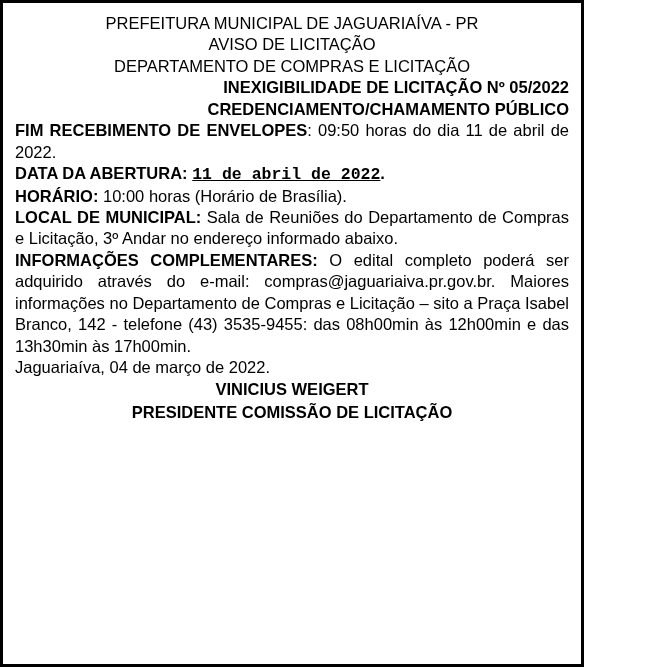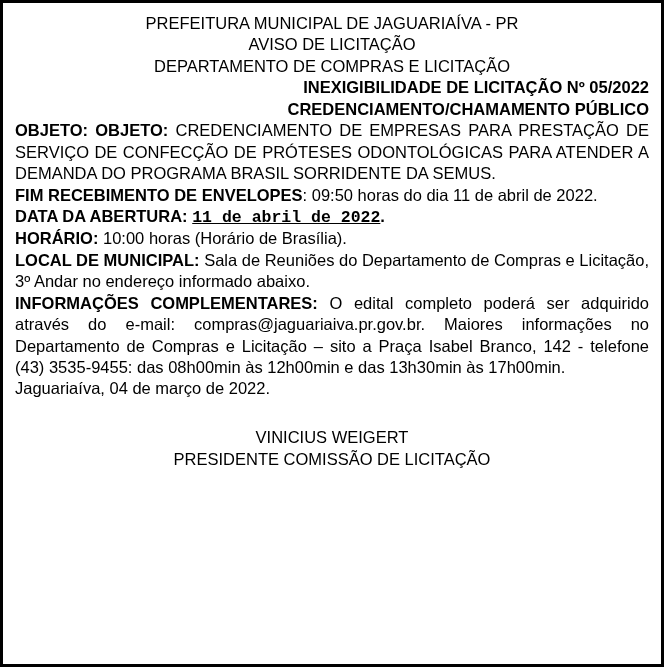--- a/index.html
+++ b/index.html
@@ -8,21 +8,21 @@
     background: #ffffff;
   }
   body {
     width: 664px;
     height: 667px;
     font-family: "Liberation Sans", sans-serif;
     color: #000000;
   }
   .notice {
     box-sizing: border-box;
-    width: 664px;
+    width: 584px;
     height: 667px;
     border: 3px solid #000000;
     padding: 10px 12px 8px 12px;
     font-size: 16.5px;
     line-height: 1.30;
     overflow: hidden;
   }
   .just {
     text-align: justify;
     text-justify: inter-word;
@@ -39,43 +39,41 @@
     font-weight: normal;
   }
   .head-line.b {
     font-weight: bold;
     text-align: right;
   }
   .para {
     margin: 0;
   }
   .sig {
-    margin-top: 26px;
     text-align: center;
-    font-weight: normal;
+    font-weight: bold;
   }
   .sig-line {
     line-height: 1.35;
   }
   .closing {
     text-align: left;
   }
 </style>
 </head>
 <body>
 
 <div class="notice">
 
   <div class="head-line">PREFEITURA MUNICIPAL DE JAGUARIAÍVA - PR</div>
   <div class="head-line">AVISO DE LICITAÇÃO</div>
   <div class="head-line">DEPARTAMENTO DE COMPRAS E LICITAÇÃO</div>
   <div class="head-line b">INEXIGIBILIDADE DE LICITAÇÃO Nº 05/2022</div>
   <div class="head-line b">CREDENCIAMENTO/CHAMAMENTO PÚBLICO</div>
 
-  <p class="para just"><span class="bold">OBJETO: OBJETO:</span><span> CREDENCIAMENTO DE EMPRESAS PARA PRESTAÇÃO DE SERVIÇO DE CONFECÇÃO DE PRÓTESES ODONTOLÓGICAS PARA ATENDER A DEMANDA DO PROGRAMA BRASIL SORRIDENTE DA SEMUS.</span></p>
 
 
   <p class="para just"><span class="bold">FIM RECEBIMENTO DE ENVELOPES</span><span>: 09:50 horas do dia 11 de abril de 2022.</span></p>
 
   <p class="para just"><span class="bold">DATA DA ABERTURA:</span> <span class="bold u">11 de abril de 2022</span><span class="bold">.</span></p>
 
   <p class="para just"><span class="bold">HORÁRIO:</span><span> 10:00 horas (Horário de Brasília).</span></p>
 
   <p class="para just"><span class="bold">LOCAL DE MUNICIPAL:</span><span> Sala de Reuniões do Departamento de Compras e Licitação, 3º Andar no endereço informado abaixo.</span></p>
 

